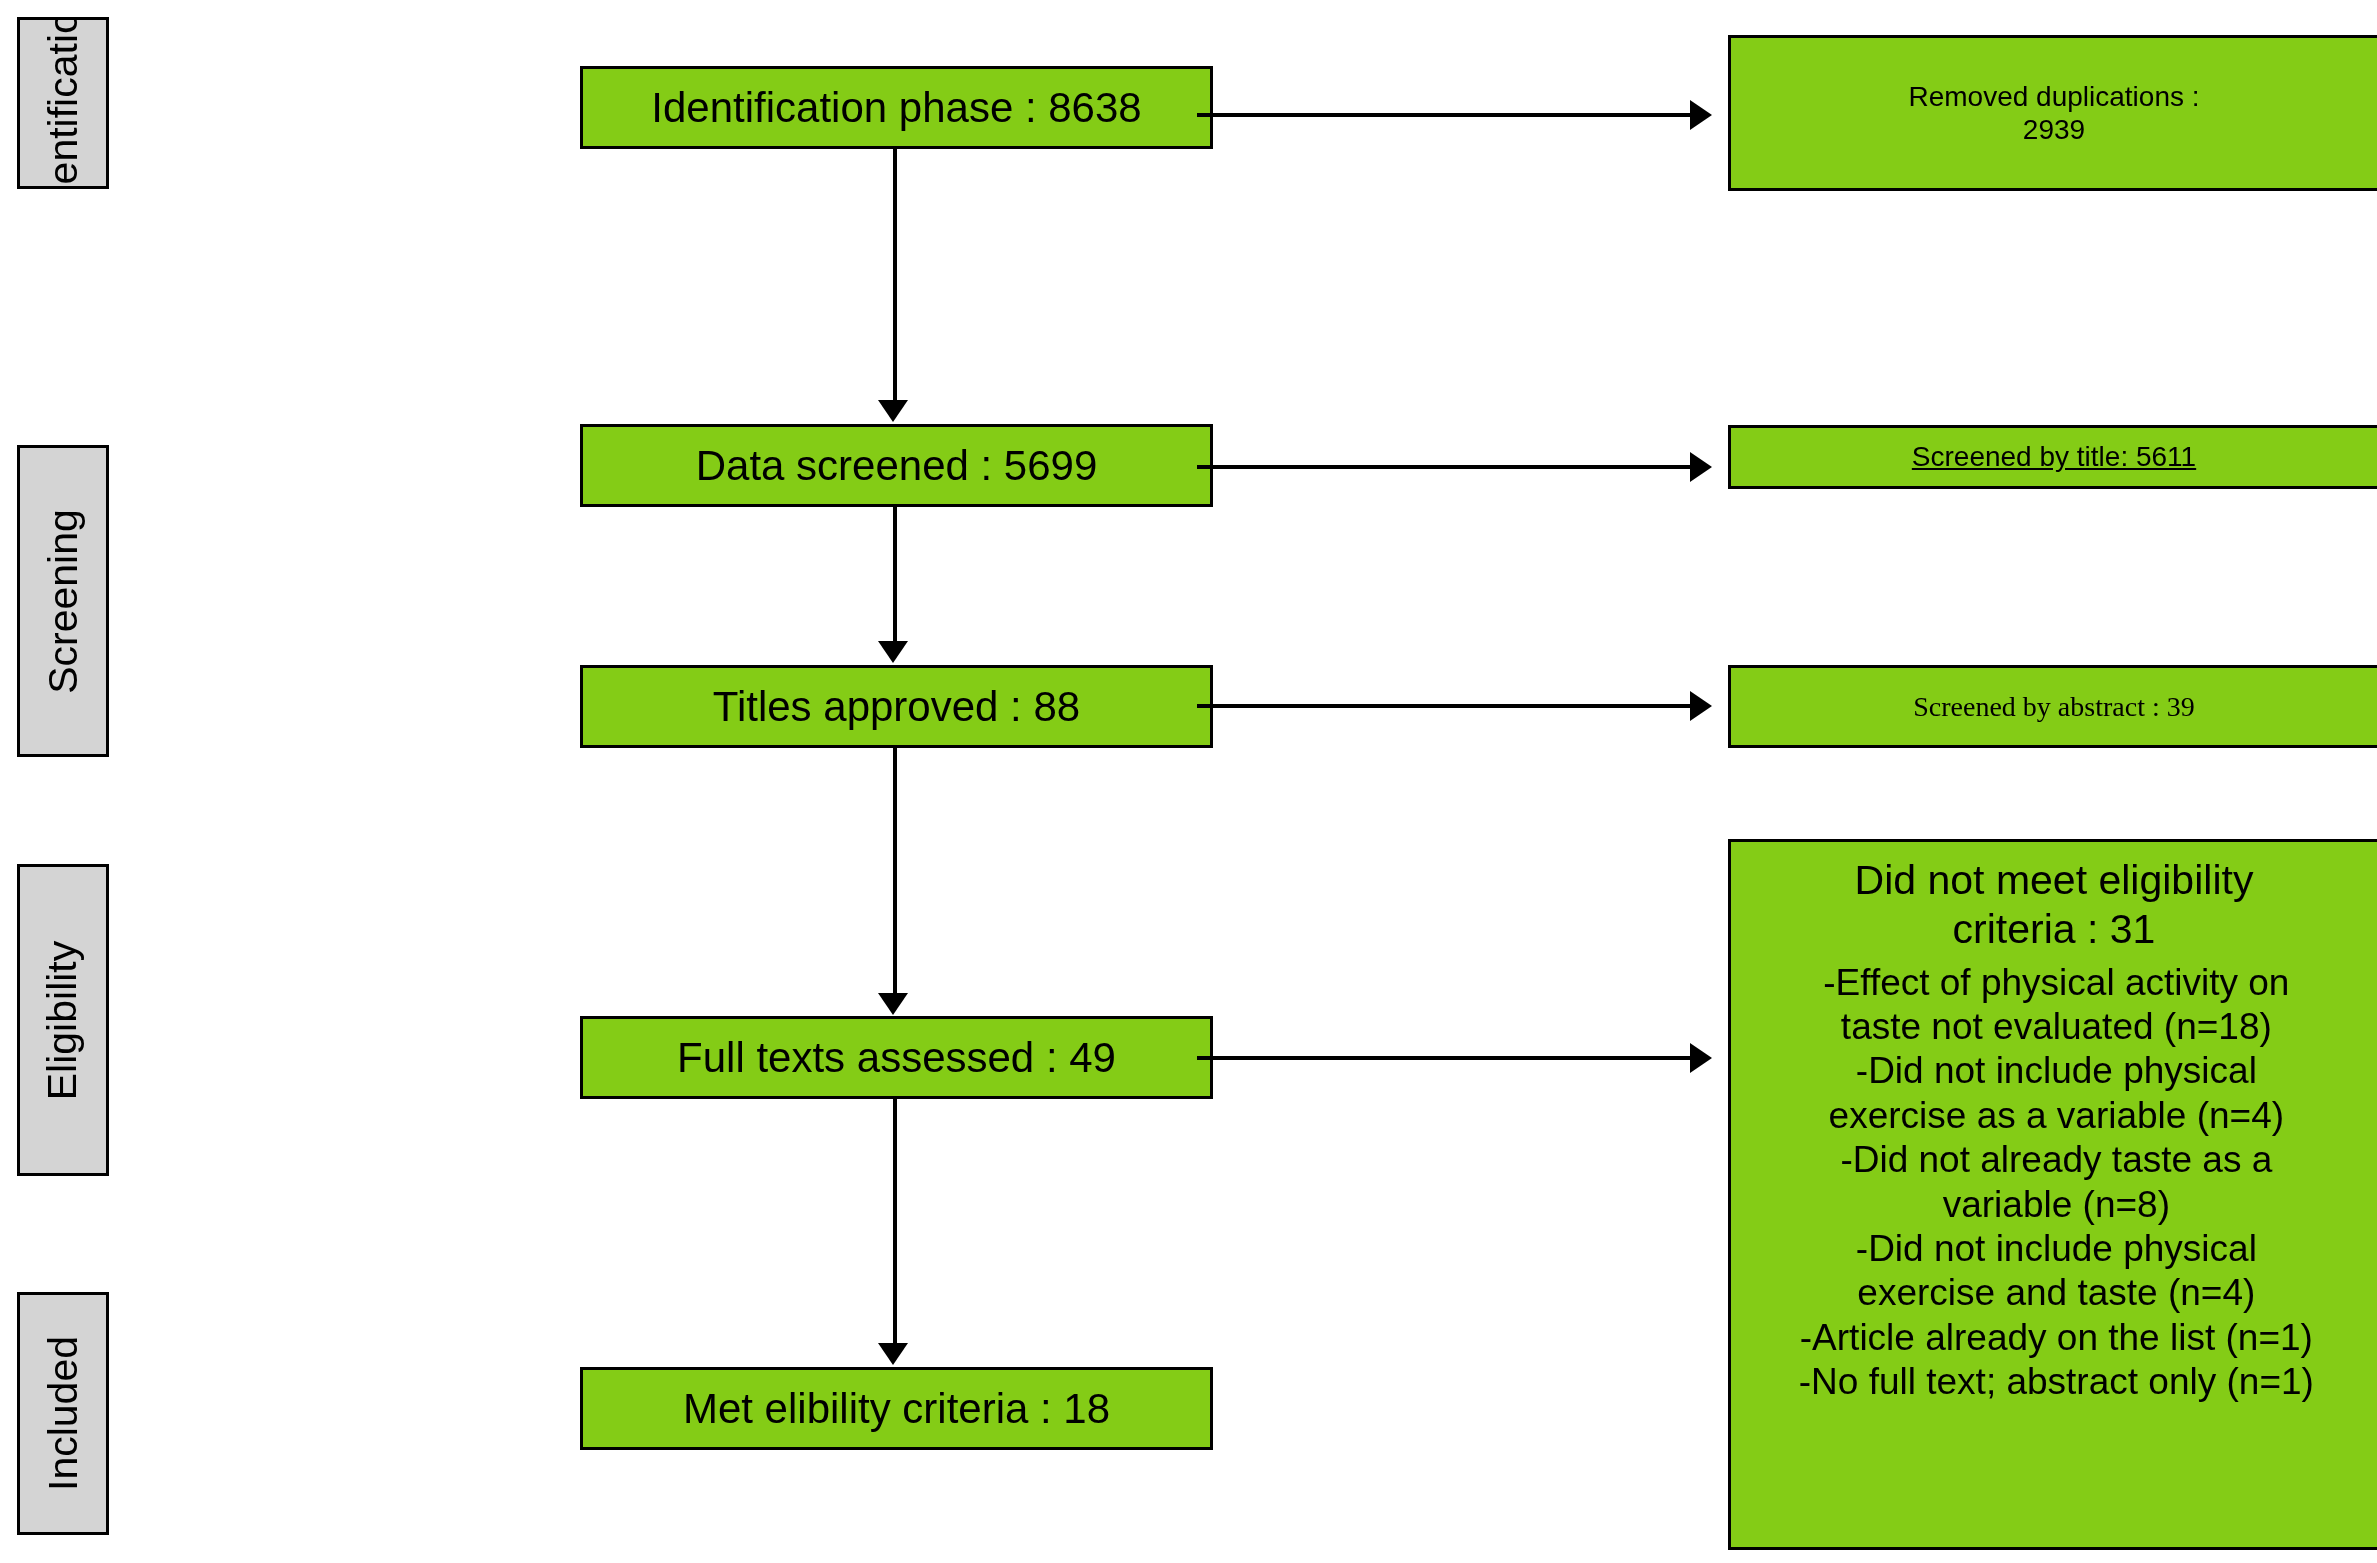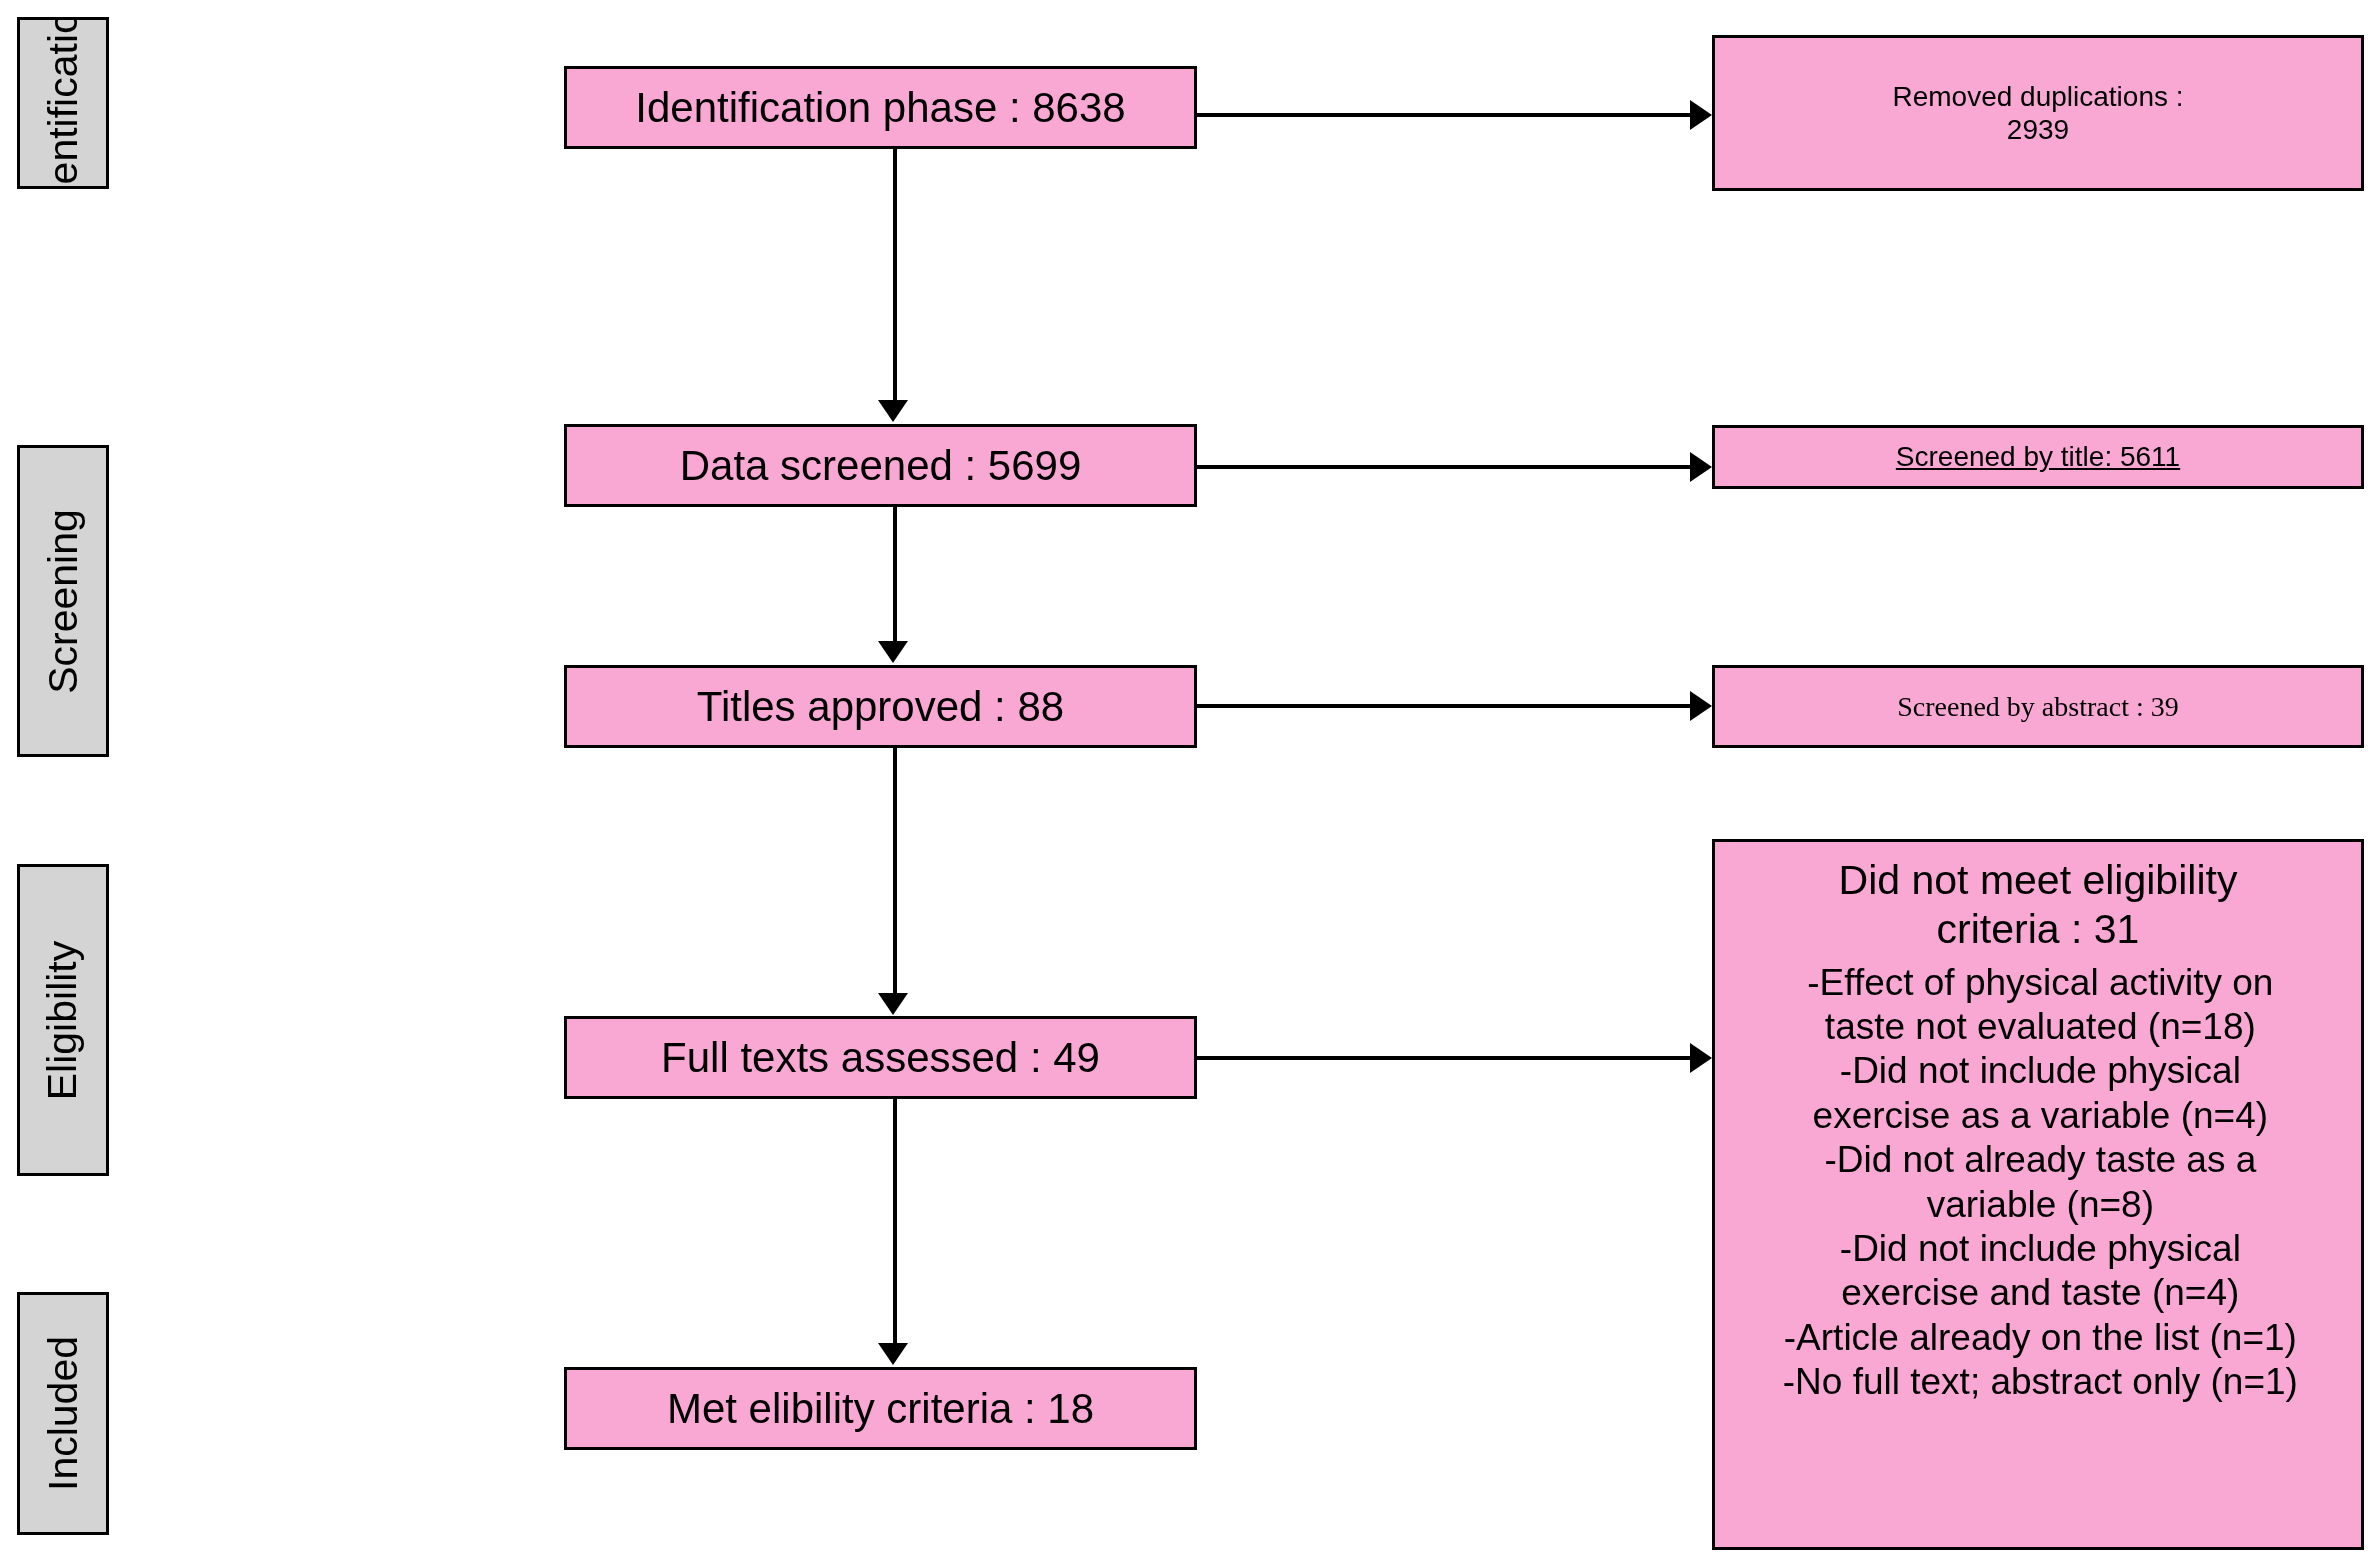--- a/index.html
+++ b/index.html
@@ -14,28 +14,29 @@
     height: 1563px;
     background: #ffffff;
     font-family: "Liberation Sans", "DejaVu Sans", sans-serif;
     overflow: hidden;
   }
 
   
   .box {
     position: absolute;
     box-sizing: border-box;
-    background: #f9a8d4;
+    background: #84cc16;
     border: 3.9px solid #000000;
     display: flex;
     align-items: center;
     justify-content: center;
     text-align: center;
     color: #000000;
     line-height: 1.18;
+    margin-left: 16px;
   }
 
   
   .phase-box {
     position: absolute;
     box-sizing: border-box;
     background: #d4d4d4;
     border: 3.9px solid #000000;
     display: flex;
     align-items: center;

